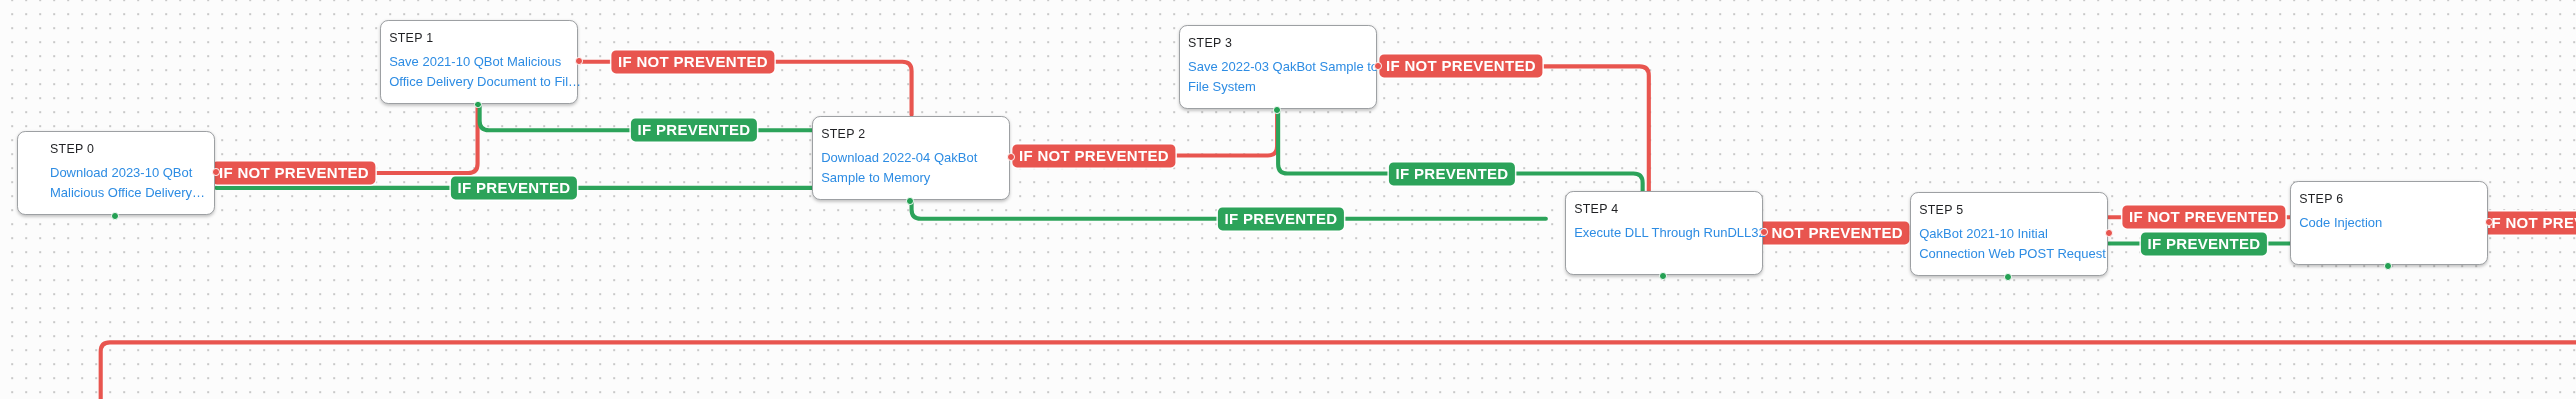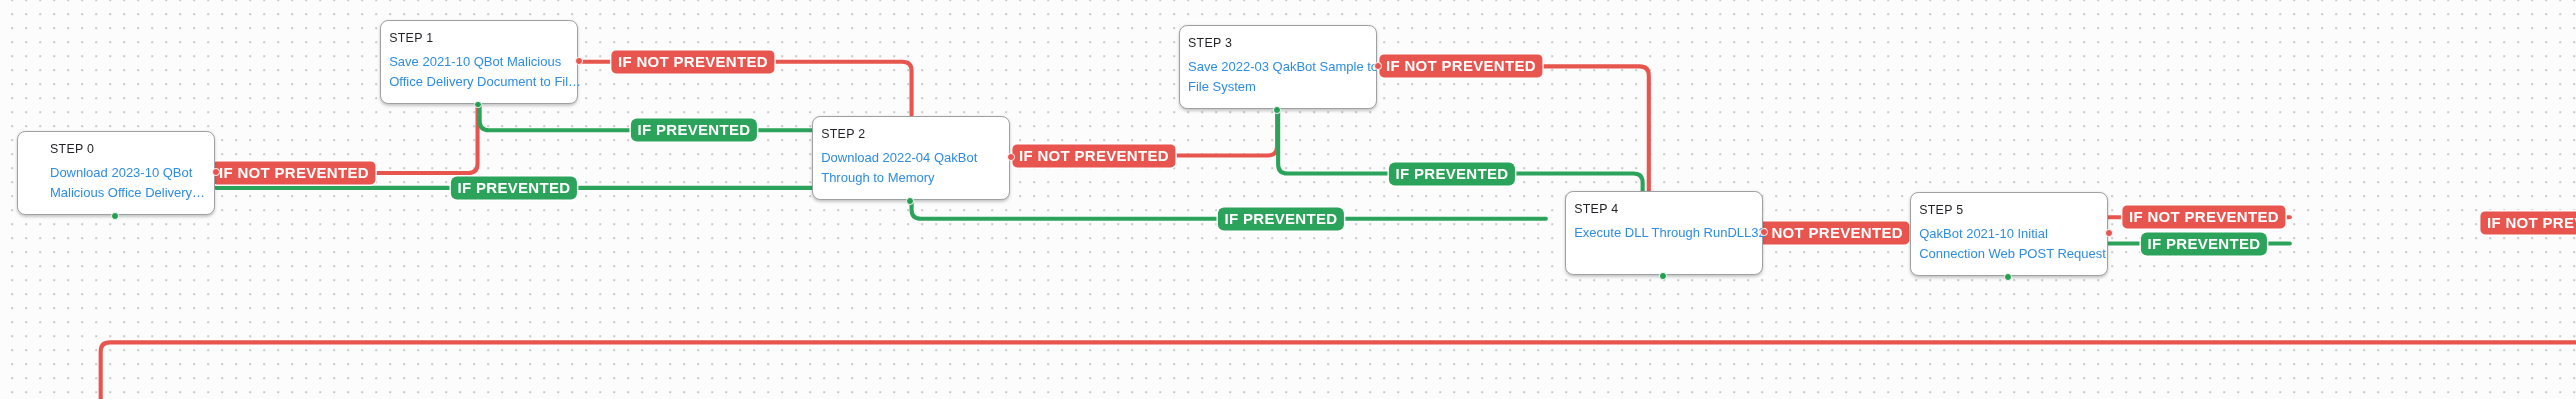--- a/index.html
+++ b/index.html
@@ -44,21 +44,21 @@
   .port-green{background:#24A053;bottom:-5.7px;left:50%;margin-left:-4.6px;}
 
   .edge-badge{
     position:absolute;z-index:2;
     transform:translate(-50%,-50%);
     color:#FFFFFF;font-weight:bold;font-size:15px;letter-spacing:0.3px;
     padding:3.1px 6.7px;border-radius:4.6px;white-space:nowrap;
     box-shadow:0 0 0 1.5px rgba(255,255,255,0.9);
   }
   .edge-badge.red{background:#E8554F;}
-  .edge-badge.green{background:#2CA35A;border-radius:6px;}
+  .edge-badge.green{background:#2CA35A;}
 </style>
 </head>
 <body>
 
 <div class="canvas">
   <svg class="edges" width="3189" height="399" viewBox="0 0 6189 775">
       <path d="M 418 336 L 907 336 Q 925 336 925 318 L 925 203" stroke="#E8554F"></path>
       <path d="M 1122 120 L 1750 120 Q 1768 120 1768 138 L 1768 223" stroke="#E8554F"></path>
       <path d="M 1961 302 L 2460 302 Q 2478 302 2478 284 L 2478 213" stroke="#E8554F"></path>
       <path d="M 2673 129 L 3182 129 Q 3200 129 3200 147 L 3200 373" stroke="#E8554F"></path>
@@ -101,21 +101,21 @@
     <div class="step-title">STEP 1</div>
     <div class="step-link">Save 2021-10 QBot Malicious</div>
     <div class="step-link">Office Delivery Document to Fil…</div>
     <span class="port port-red"></span>
     <span class="port port-green"></span>
   </div>
 
   <div class="step" style="left: 812px; top: 116px;">
     <div class="step-title">STEP 2</div>
     <div class="step-link">Download 2022-04 QakBot</div>
-    <div class="step-link">Through to Memory</div>
+    <div class="step-link">Sample to Memory</div>
     <span class="port port-red"></span>
     <span class="port port-green"></span>
   </div>
 
   <div class="step" style="left: 1179px; top: 25px; padding-left: 8px;">
     <div class="step-title">STEP 3</div>
     <div class="step-link">Save 2022-03 QakBot Sample to</div>
     <div class="step-link">File System</div>
     <span class="port port-red"></span>
     <span class="port port-green"></span>
@@ -130,15 +130,22 @@
   </div>
 
   <div class="step" style="left: 1910px; top: 192px;">
     <div class="step-title">STEP 5</div>
     <div class="step-link">QakBot 2021-10 Initial</div>
     <div class="step-link">Connection Web POST Request</div>
     <span class="port port-red"></span>
     <span class="port port-green"></span>
   </div>
 
+  <div class="step" style="left: 2290px; top: 181px;">
+    <div class="step-title">STEP 6</div>
+    <div class="step-link">Code Injection</div>
+    <div class="step-link"></div>
+    <span class="port port-red"></span>
+    <span class="port port-green"></span>
+  </div>
 
 </div>
 
 
 </body></html>

